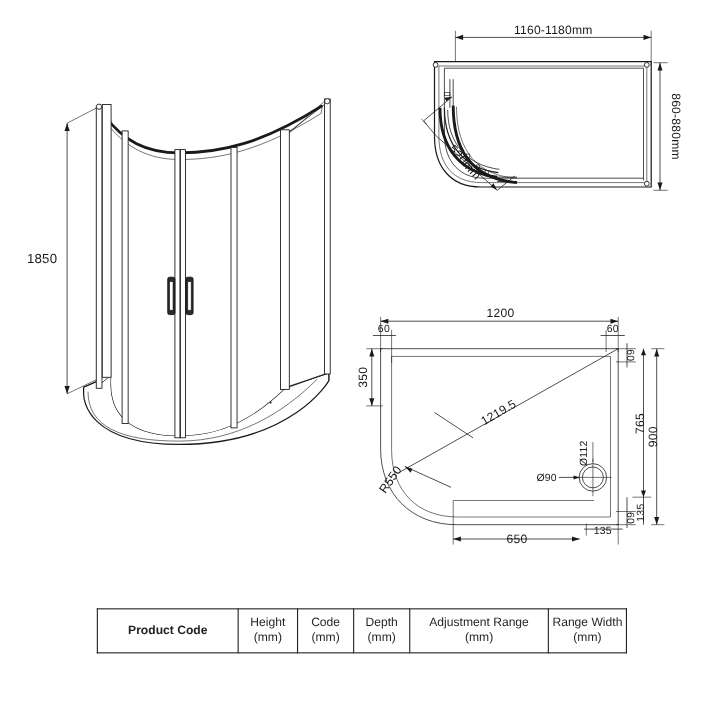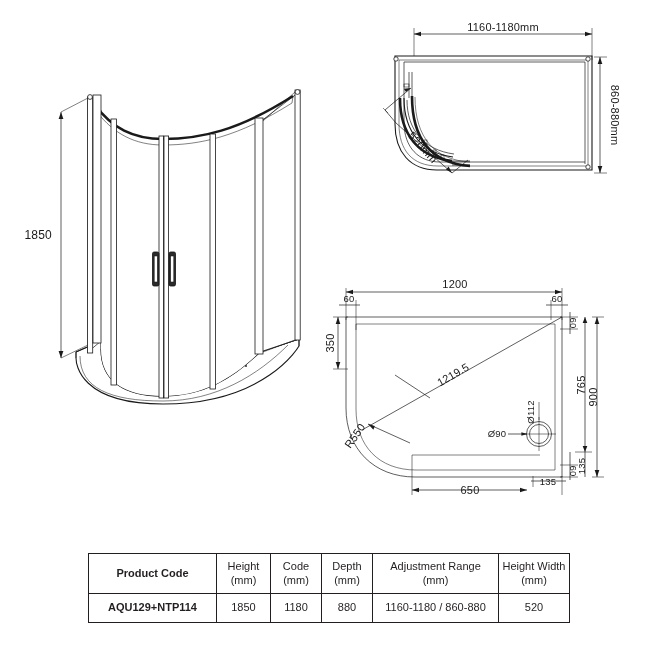--- a/index.html
+++ b/index.html
@@ -361,29 +361,21 @@
           </td>
           <td class="col-d">
             <span class="cellline">Depth</span>
             <span class="cellline">(mm)</span>
           </td>
           <td class="col-adj">
             <span class="cellline">Adjustment Range</span>
             <span class="cellline">(mm)</span>
           </td>
           <td class="col-entry">
-            <span class="cellline">Height Width</span>
-            <span class="cellline">(mm)</span>
-          </td>
-        </tr>
-        <tr class="body">
-          <td class="col-code">AQU129+NTP114</td>
-          <td class="col-h">1850</td>
-          <td class="col-w">1180</td>
-          <td class="col-d">880</td>
-          <td class="col-adj">1160-1180 / 860-880</td>
-          <td class="col-entry">520</td>
+            <span class="cellline">Range Width</span>
+            <span class="cellline">(mm)</span>
+          </td>
         </tr>
       </tbody>
     </table>
   </div>
 
 </div>
 
 </body></html>

